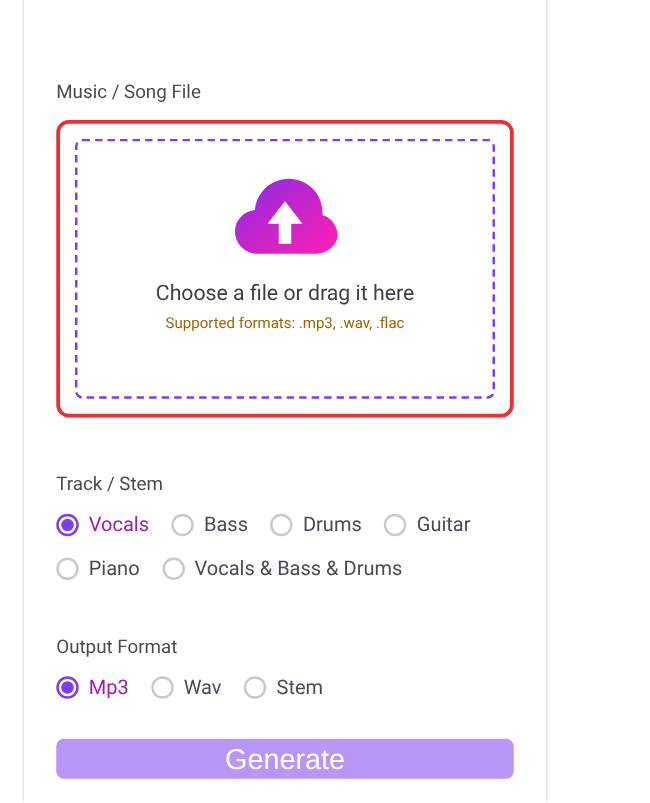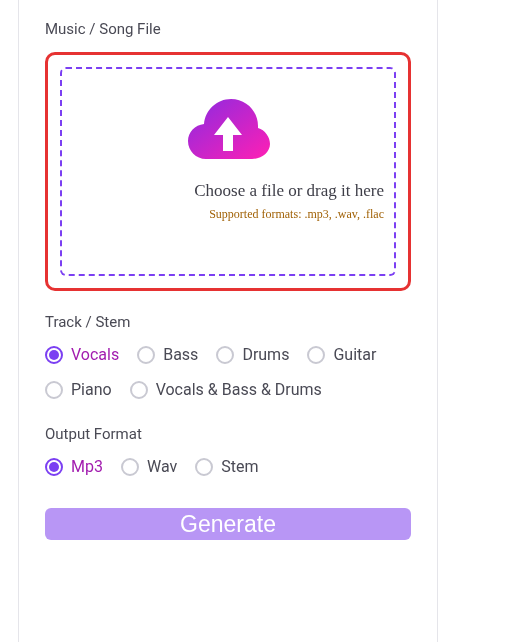--- a/index.html
+++ b/index.html
@@ -21,33 +21,33 @@
       border-right: 1px solid #e5e5ea;
       height: 100%;
       width: 420px;
       position: relative;
     }
     .section-label {
       color: #4a4a55;
       font-size: 15px;
       margin-bottom: 14px;
       font-weight: 400;
+      margin-top: 44px;
     }
     .highlight-box {
       border: 3px solid #e63232;
       border-radius: 10px;
       padding: 12px;
       margin-bottom: 22px;
     }
     .dropzone {
       border: 2px dashed #7b3ff2;
       border-radius: 6px;
       padding: 28px 10px 52px 10px;
-      text-align: right;
-      font-family: Liberation Serif, serif;
+      text-align: center;
     }
     .cloud-icon {
       width: 88px;
       height: 70px;
       margin: 0 auto 14px auto;
       display: block;
     }
     .drop-primary {
       color: #3e3e48;
       font-size: 17px;

